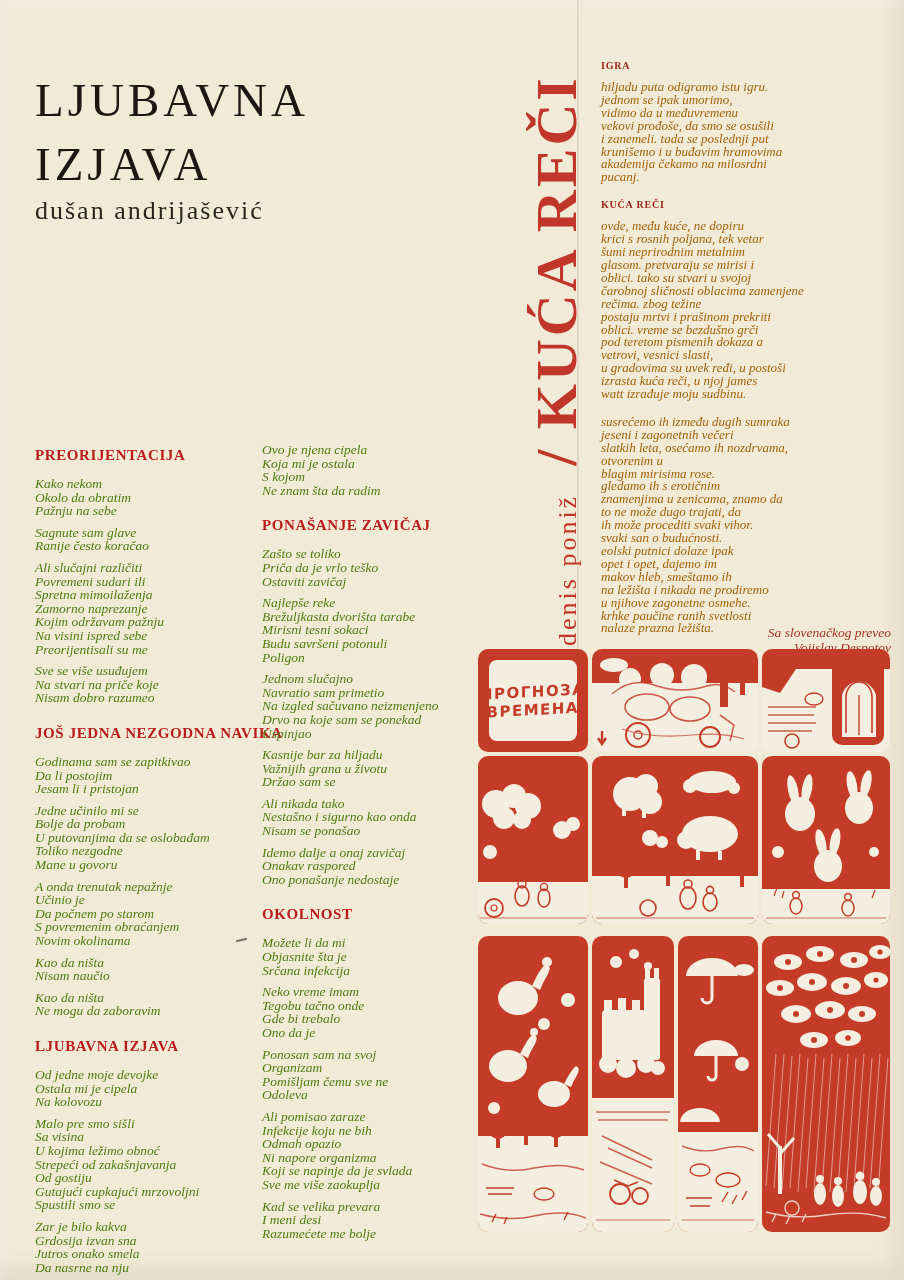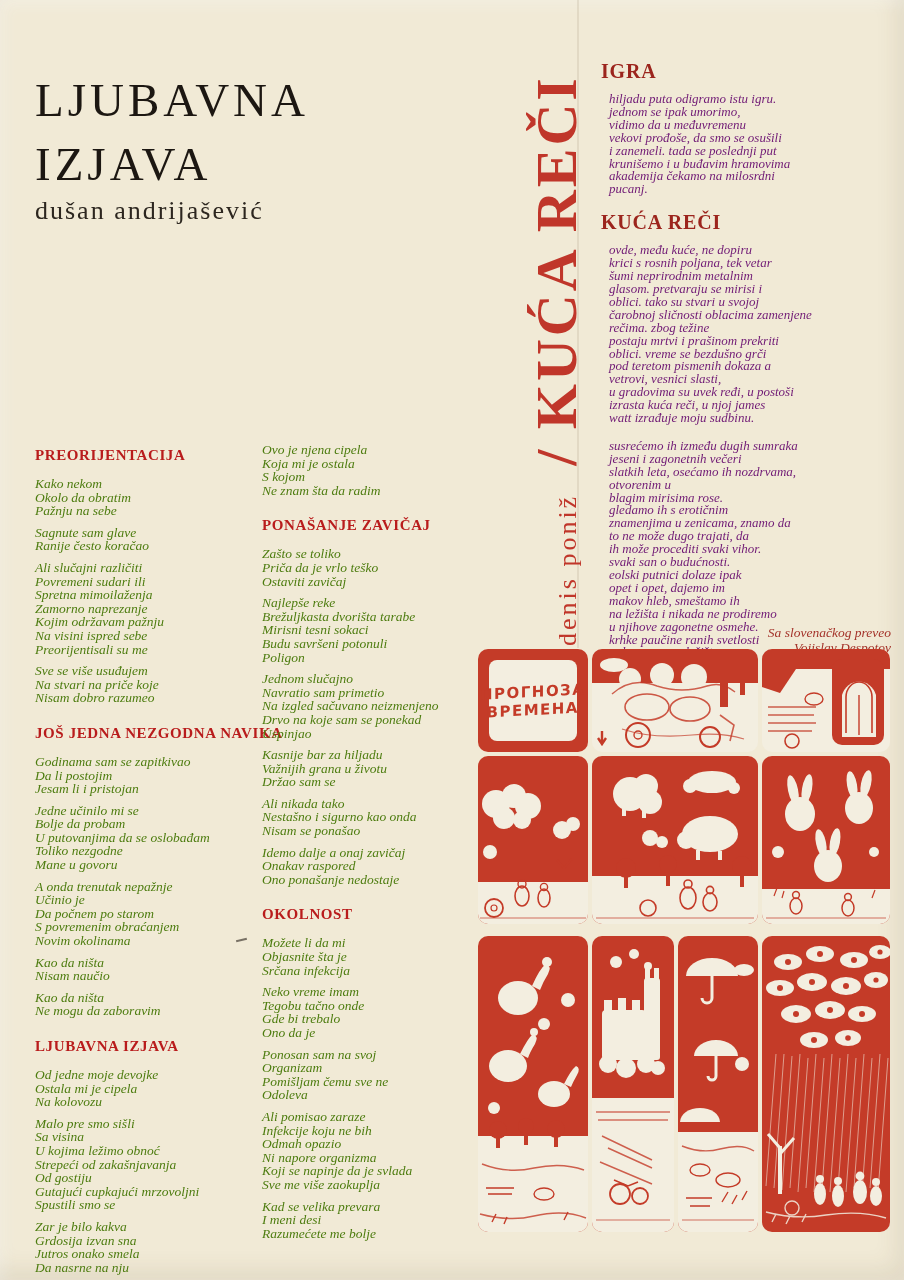--- a/index.html
+++ b/index.html
@@ -36,22 +36,22 @@
   .poem-heading{
     font-weight:bold;font-size:15px;letter-spacing:.6px;color:#b91c1c;
     margin:4px 0 13px 0;white-space:nowrap;
   }
   .stanza{
     margin:0 0 8px 0;font-style:italic;font-size:13.5px;line-height:13.6px;
     white-space:pre-line;color:#4d7c0f;
   }
   
   .col-red .poem-section{margin-bottom:15px;}
-  .col-red .poem-heading{color:#9c251d;font-size:20px;letter-spacing:.8px;margin:0 0 10px 0;}
-  .col-red .stanza{color:#701a75;font-size:13px;line-height:12.9px;margin:8px;}
+  .col-red .poem-heading{color:#9c251d;font-size:10px;letter-spacing:.8px;margin:0 0 10px 0;}
+  .col-red .stanza{color:#a16207;font-size:13px;line-height:12.9px;margin:0;}
   .red-credit{
     position:absolute;left:601px;top:626px;width:290px;text-align:right;
     font-style:italic;font-size:13.5px;line-height:14.5px;color:#a4332a;white-space:pre-line;
   }
   
   .pen-mark{
     position:absolute;left:236px;top:939px;width:11px;height:0;
     border-top:2px solid #5a5248;transform:rotate(-14deg);opacity:.8;
   }
   

